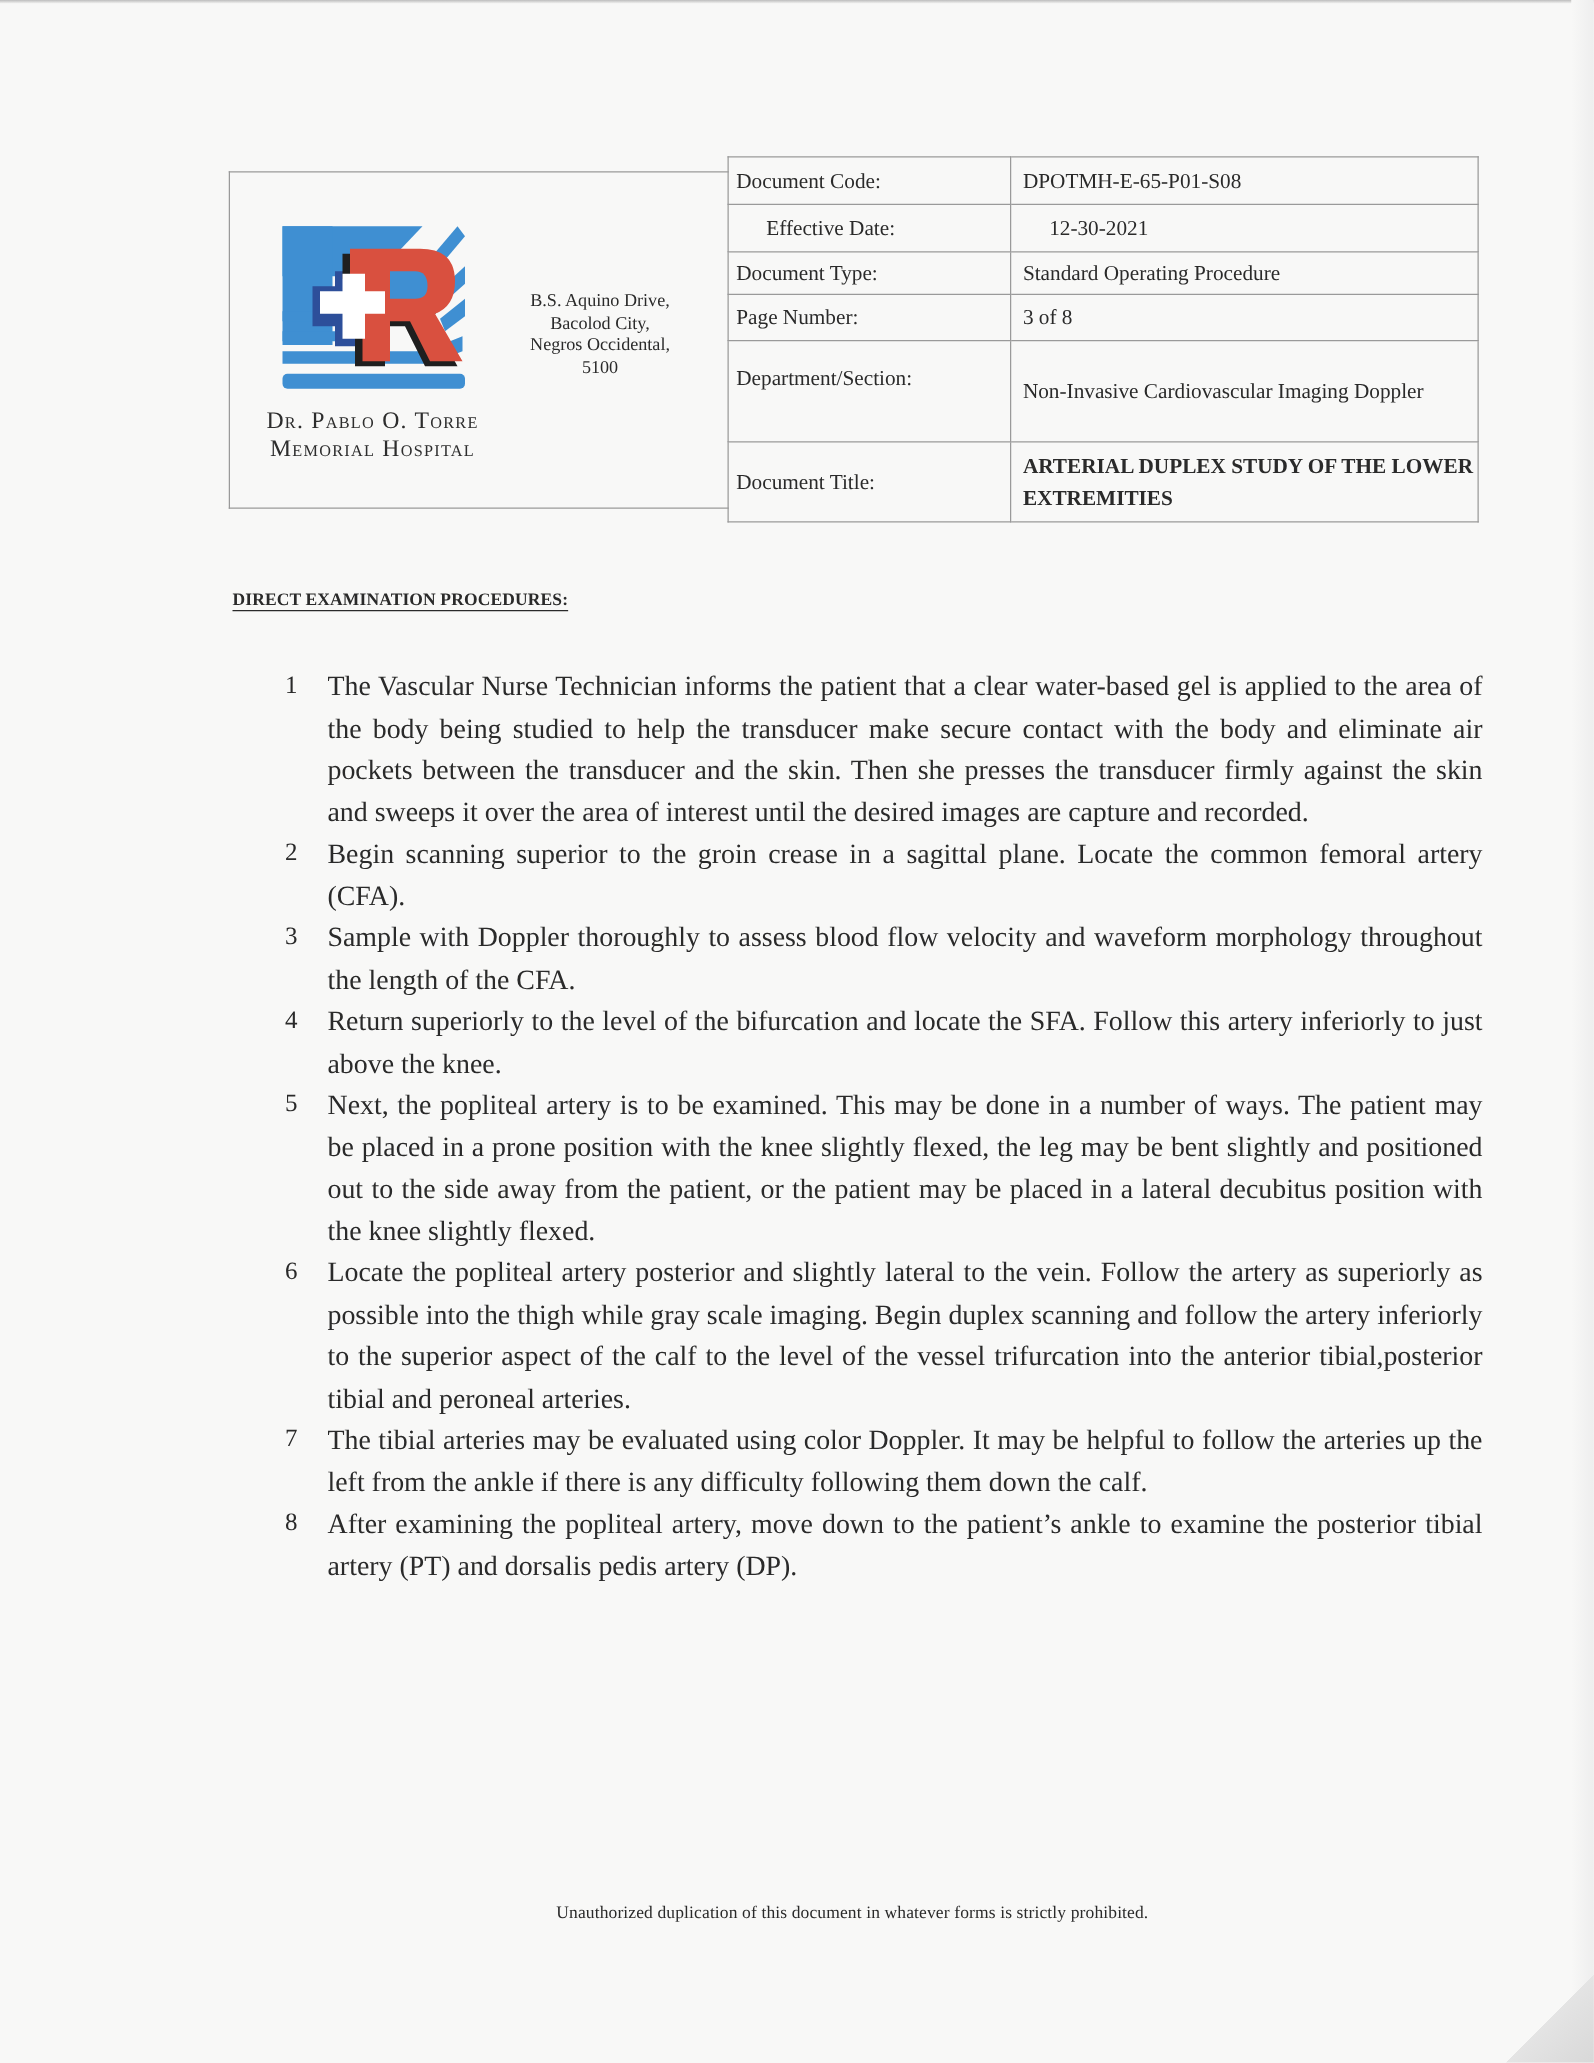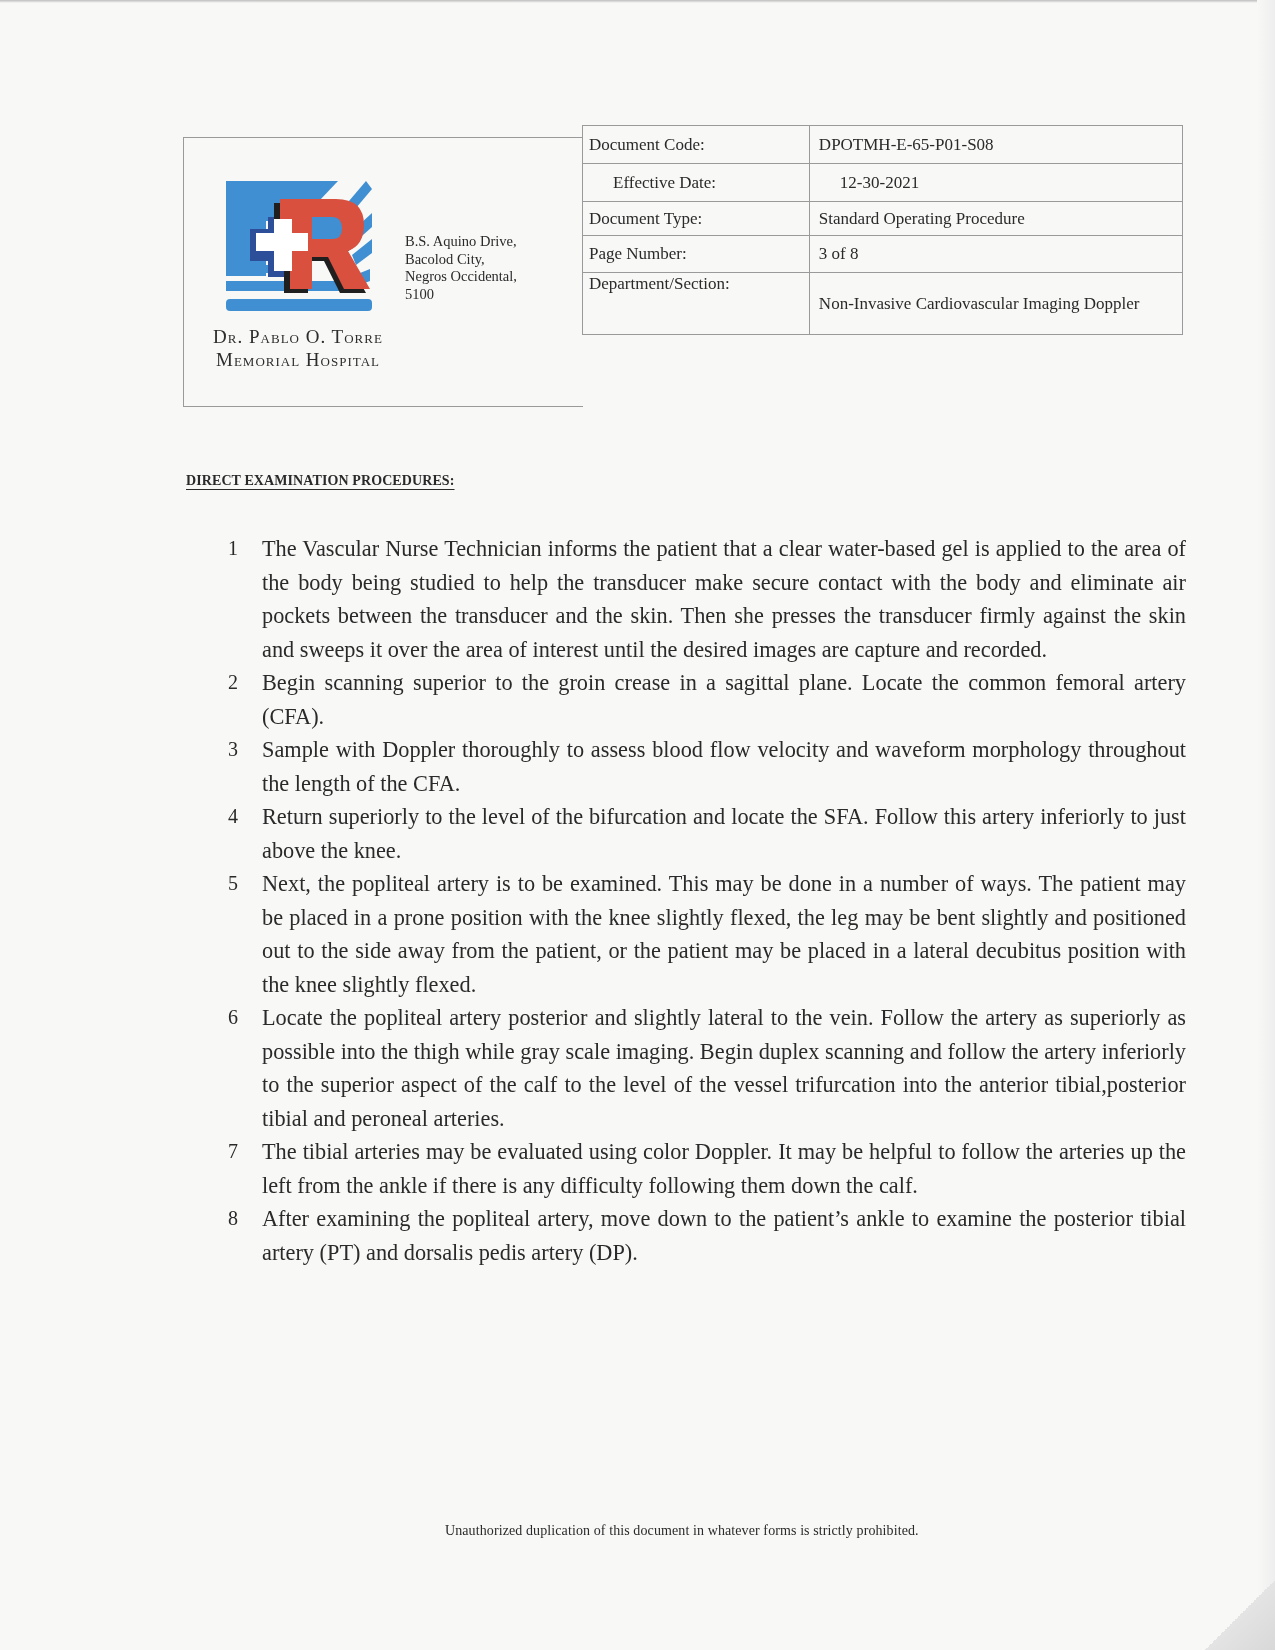--- a/index.html
+++ b/index.html
@@ -69,21 +69,21 @@
       line-height: 23px;
       letter-spacing: 1px;
       color: #2d2d2d;
       font-variant: small-caps;
     }
     .address {
       position: absolute;
       left: 222px;
       top: 108px;
       width: 150px;
-      text-align: left;
+      text-align: center;
       font-family: "Liberation Serif", "DejaVu Serif", serif;
       font-size: 14.5px;
       line-height: 17.5px;
       color: #2a2a2a;
       height: 72px;
       overflow: hidden;
     }
     .meta-table {
       position: absolute;
       left: 399px;
@@ -99,21 +99,21 @@
       vertical-align: middle;
     }
     .meta-table td.label { width: 208px; }
     .meta-table td.value { width: 382px; padding-left: 9px; }
     .meta-table tr.r1 td { height: 37px; }
     .meta-table tr.r2 td { height: 37px; padding-left: 30px; }
     .meta-table tr.r3 td { height: 33px; margin-left: 48px; }
     .meta-table tr.r4 td { height: 36px; }
     .meta-table tr.r5 td { height: 60px; }
     .meta-table tr.r6 td { height: 63px; }
-    .meta-table tr.r5 td.label { vertical-align: top; padding-top: 1px; }
+    .meta-table tr.r5 td.label { vertical-align: top; padding-top: 20px; }
     .meta-table tr.r5 td.value { line-height: 26px; }
     .meta-table tr.r6 td.value {
       font-weight: bold;
       line-height: 26px;
       font-size: 17px;
     }
 
     
     .section-title {
       position: absolute;
@@ -227,20 +227,24 @@
       <td class="value">Standard Operating Procedure</td>
     </tr>
     <tr class="r4">
       <td class="label">Page Number:</td>
       <td class="value">3 of 8</td>
     </tr>
     <tr class="r5">
       <td class="label">Department/Section:</td>
       <td class="value">Non-Invasive Cardiovascular Imaging Doppler</td>
     </tr>
+    <tr class="r6">
+      <td class="label">Document Title:</td>
+      <td class="value">ARTERIAL DUPLEX STUDY OF THE LOWER EXTREMITIES</td>
+    </tr>
   </tbody>
     </table>
 </div>
 
 <div class="section-title">DIRECT EXAMINATION PROCEDURES:</div>
 
 <ol class="procedures">
   <li>
     <span class="num">1</span>
     <span class="text">The Vascular Nurse Technician informs the patient that a clear water-based gel is applied to the area of the body being studied to help the transducer make secure contact with the body and eliminate air pockets between the transducer and the skin. Then she presses the transducer firmly against the skin and sweeps it over the area of interest until the desired images are capture and recorded.</span>

